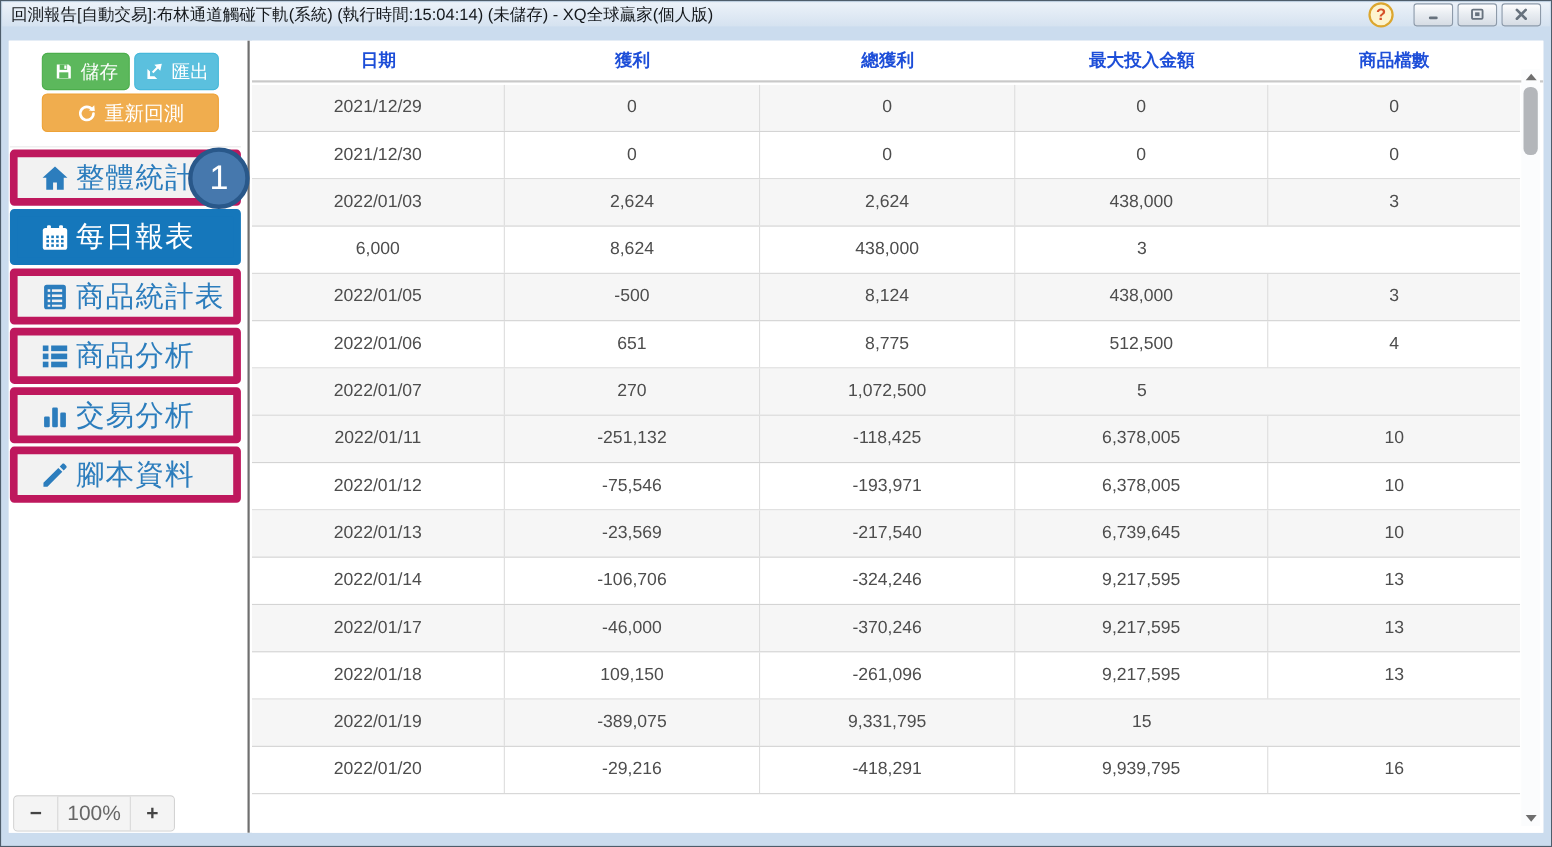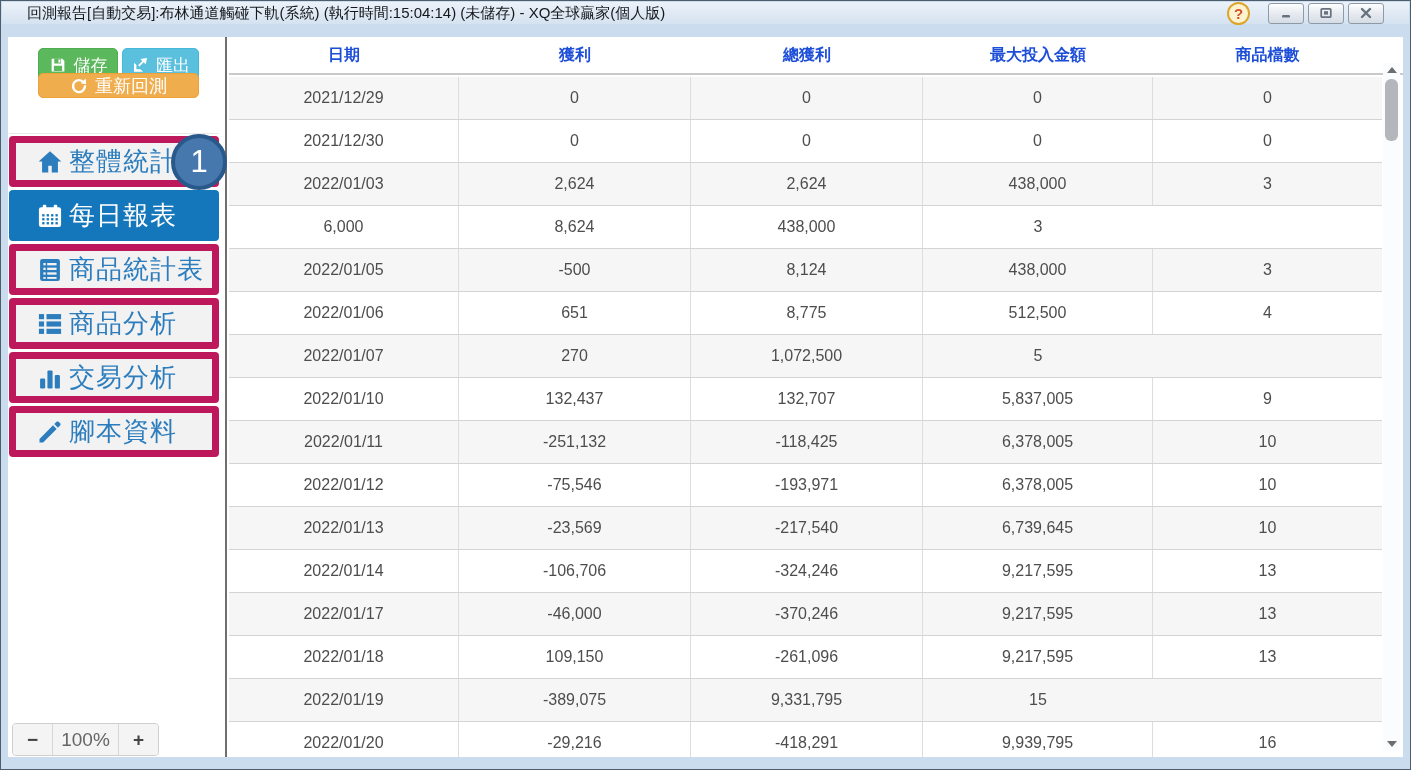--- a/index.html
+++ b/index.html
@@ -1,38 +1,38 @@
 <!DOCTYPE html>
 <html><head>
 <meta charset="utf-8">
 <style>
   html,body{margin:0;padding:0;background:#9aa7b4;}
   *{box-sizing:border-box;font-family:"Liberation Sans","DejaVu Sans",sans-serif;}
   .window{position:relative;width:1411px;height:770px;background:#cbdcee;border:1px solid #4e5d6b;overflow:hidden;}
   
   .titlebar{position:absolute;left:1px;top:1px;right:1px;height:22px;display:flex;align-items:center;
-            background:linear-gradient(#ecf2f9,#d5e2f0);padding:0 25px;}
+            background:linear-gradient(#ecf2f9,#d5e2f0);padding:0 8px;}
   .title{font-size:15px;color:#14181c;white-space:nowrap;overflow:hidden;}
   .tb-controls{margin-left:auto;display:flex;align-items:center;}
   .help-btn{width:23px;height:23px;border-radius:50%;border:2px solid #dca62e;background:#fdf4cf;
             color:#d6512a;font-weight:bold;font-size:15px;display:flex;align-items:center;justify-content:center;
             margin-right:14px;cursor:default;}
   .winbtn{width:36px;height:21px;border:1px solid #8d9aa9;border-radius:3px;margin-left:4px;
           background:linear-gradient(#fefefe,#e9edf2 45%,#d6dce4);display:flex;align-items:center;justify-content:center;}
   .winbtn svg{display:block;}
   
   .frame{position:absolute;left:7px;top:36px;right:7px;bottom:12px;background:#fff;}
   
   .sidebar{position:absolute;left:0;top:0;bottom:0;width:219px;background:#fff;border-right:2px solid #6f6f6f;}
   .btn{position:absolute;border:1px solid transparent;border-radius:5px;color:#fff;font-size:17px;
        display:flex;align-items:center;justify-content:center;gap:7px;cursor:pointer;padding:0;}
   .btn svg{width:18px;height:18px;}
   .btn-save{left:30px;top:11px;width:80px;height:34px;background:#5cb85c;border-color:#4cae4c;}
   .btn-export{left:114px;top:11px;width:77px;height:34px;background:#5bc0de;border-color:#46b8da;}
-  .btn-rerun{left:30px;top:36px;width:161px;height:25px;background:#f0ad4e;border-color:#eea236;font-size:18px;}
+  .btn-rerun{left:30px;top:48px;width:161px;height:35px;background:#f0ad4e;border-color:#eea236;font-size:18px;}
   .menu{position:absolute;left:1px;right:6px;top:96px;border-top:1px solid #e8e8e8;padding-top:2px;}
   .mi{height:51px;margin-bottom:3px;background:#f2f2f2;border:7px solid #be185d;border-radius:4px;
       display:flex;align-items:center;padding-left:20px;gap:5px;color:#2c7dbd;font-size:26px;cursor:pointer;}
   .mi.sel{background:#1577bb;border-color:#1577bb;color:#fff;}
   .mi-ic{width:28px;height:28px;display:flex;}
   .mi-ic svg{width:28px;height:28px;}
   .mi-label{white-space:nowrap;letter-spacing:1px;}
   .badge{position:absolute;left:163px;top:97px;width:56px;height:56px;border-radius:50%;
          background:#4678ad;border:4px solid #29588a;color:#fff;font-size:31px;
          display:flex;align-items:center;justify-content:center;z-index:5;}
@@ -259,27 +259,20 @@
             <div class="td">8,775</div>
             <div class="td">512,500</div>
             <div class="td">4</div>
           </div>
           <div class="tr alt">
             <div class="td">2022/01/07</div>
             <div class="td">270</div>
             <div class="td">1,072,500</div>
             <div class="td">5</div>
           </div>
-          <div class="tr">
-            <div class="td">2022/01/10</div>
-            <div class="td">132,437</div>
-            <div class="td">132,707</div>
-            <div class="td">5,837,005</div>
-            <div class="td">9</div>
-          </div>
           <div class="tr alt">
             <div class="td">2022/01/11</div>
             <div class="td">-251,132</div>
             <div class="td">-118,425</div>
             <div class="td">6,378,005</div>
             <div class="td">10</div>
           </div>
           <div class="tr">
             <div class="td">2022/01/12</div>
             <div class="td">-75,546</div>

